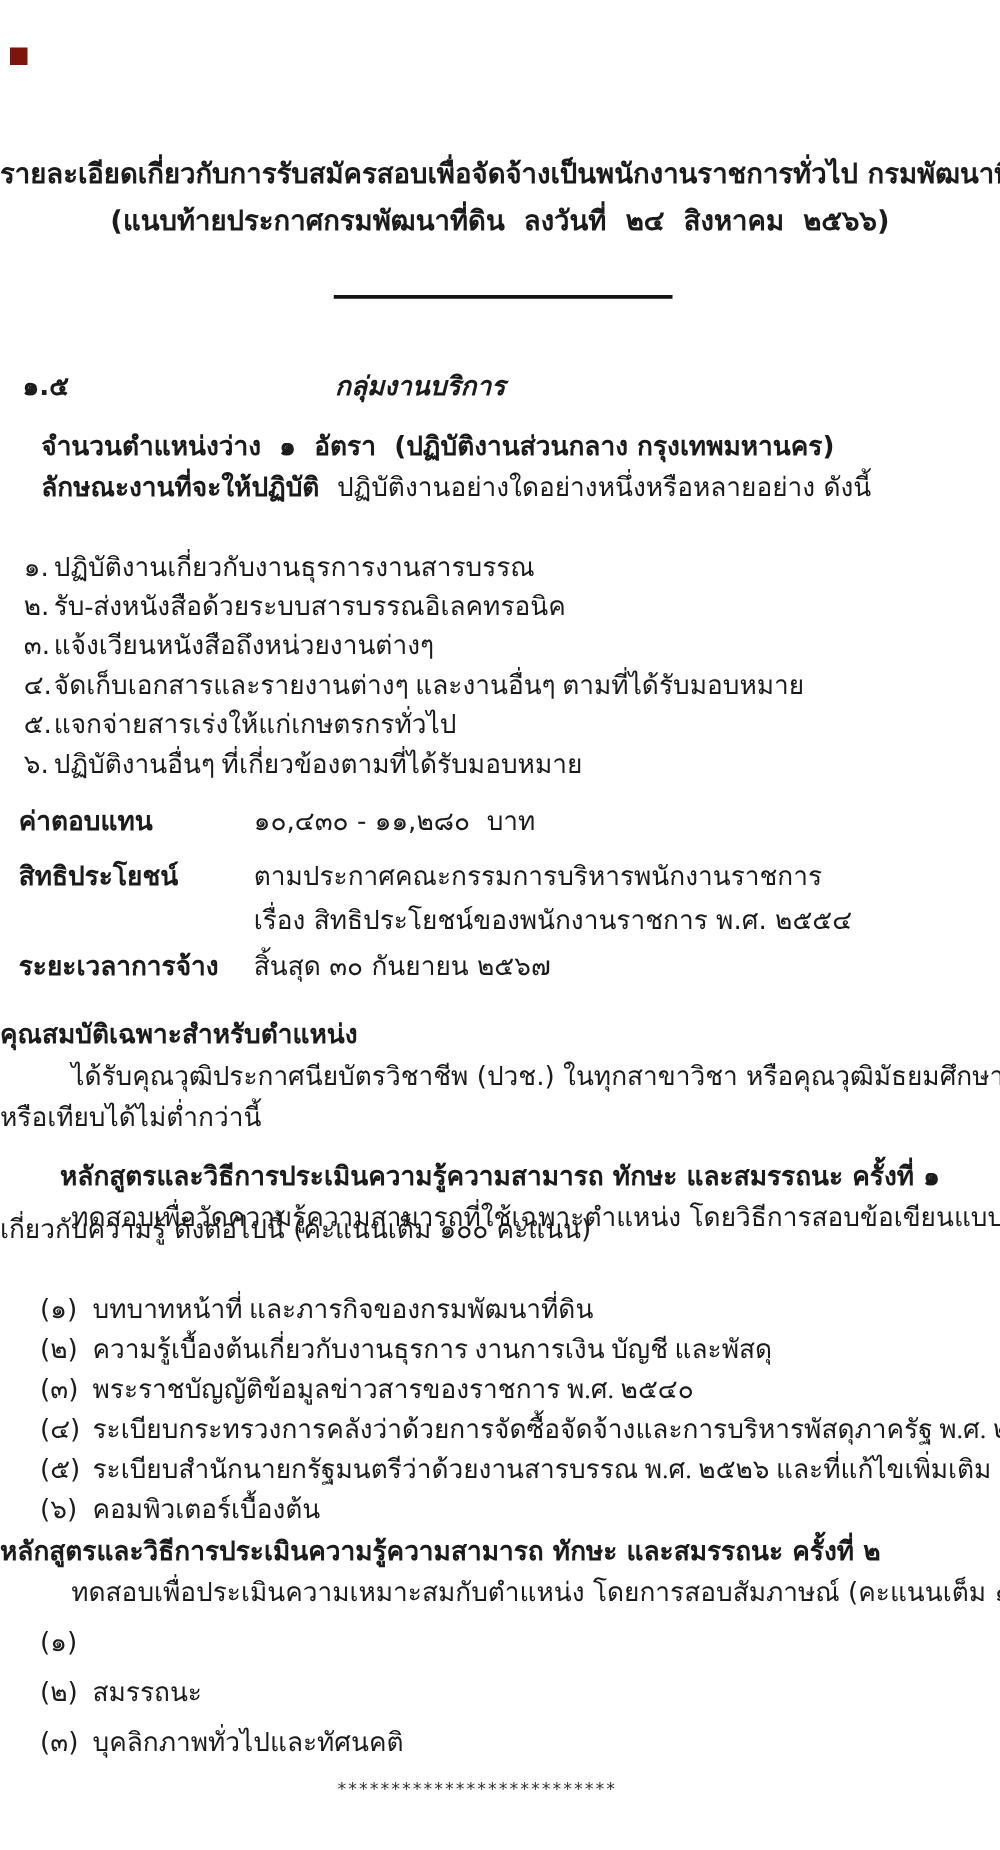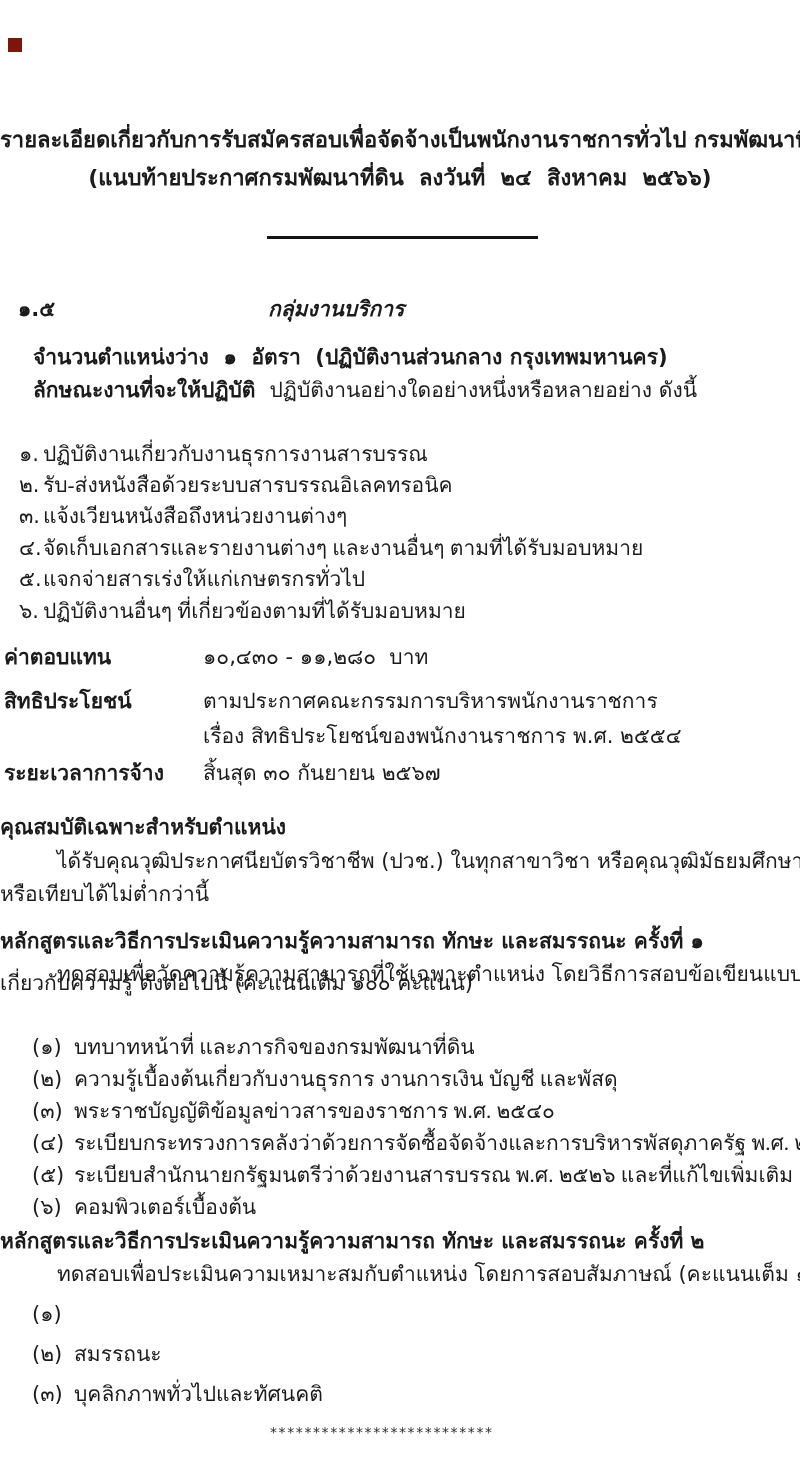--- a/index.html
+++ b/index.html
@@ -15,21 +15,21 @@
   .title{font-size:22px;font-weight:bold;}
   .corner-mark{position:absolute;left:8px;top:38px;width:14px;height:14px;background:#7c150c;}
   .divider{position:absolute;left:267px;top:236px;width:271px;height:3px;background:#141414;}
   .row{position:absolute;left:0;width:800px;height:31px;}
   .row .num{position:absolute;white-space:pre;}
   .row .txt{position:absolute;white-space:pre;font-family:Liberation Serif, serif;}
   .duty .num{left:19px;}
   .duty .txt{left:43px;}
   .eval .num{left:32px;}
   .eval .txt{left:74px;}
-  .label-col{left:4px;font-family:Liberation Serif, serif;}
+  .label-col{left:15px;font-family:Liberation Serif, serif;}
   .value-col{left:203px;}
   .stars{position:absolute;left:270px;top:1424px;font-size:14px;letter-spacing:1.6px;color:#2e2e2e;white-space:pre;}
 </style>
 </head>
 <body>
 
 <div class="page">
 
   <div class="corner-mark"></div>
 
@@ -76,21 +76,21 @@
   <div class="abs value-col" style="top:688px;">ตามประกาศคณะกรรมการบริหารพนักงานราชการ</div>
   <div class="abs value-col" style="top:723px;">เรื่อง สิทธิประโยชน์ของพนักงานราชการ พ.ศ. ๒๕๕๔</div>
 
   <div class="abs b label-col" style="top:760px;">ระยะเวลาการจ้าง</div>
   <div class="abs value-col" style="top:760px;">สิ้นสุด ๓๐ กันยายน ๒๕๖๗</div>
 
   <div class="abs b" style="left:0px;top:814px;">คุณสมบัติเฉพาะสำหรับตำแหน่ง</div>
   <div class="abs" style="left:57px;top:848px;">ได้รับคุณวุฒิประกาศนียบัตรวิชาชีพ (ปวช.) ในทุกสาขาวิชา หรือคุณวุฒิมัธยมศึกษาตอนปลาย</div>
   <div class="abs" style="left:0px;top:881px;">หรือเทียบได้ไม่ต่ำกว่านี้</div>
 
-  <div class="abs b" style="left:0px;top:928px;">หลักสูตรและวิธีการประเมินความรู้ความสามารถ ทักษะ และสมรรถนะ ครั้งที่ ๑</div>
+  <div class="abs b" style="left:0px;top:928px;padding-left:48px;">หลักสูตรและวิธีการประเมินความรู้ความสามารถ ทักษะ และสมรรถนะ ครั้งที่ ๑</div>
   <div class="abs" style="left:57px;top:961px;">ทดสอบเพื่อวัดความรู้ความสามารถที่ใช้เฉพาะตำแหน่ง โดยวิธีการสอบข้อเขียนแบบปรนัย</div>
   <div class="abs" style="left:0px;top:970px;">เกี่ยวกับความรู้ ดังต่อไปนี้ (คะแนนเต็ม ๑๐๐ คะแนน)</div>
 
   <div class="row eval" style="top:1030px;">
       <span class="num">(๑)</span>
       <span class="txt">บทบาทหน้าที่ และภารกิจของกรมพัฒนาที่ดิน</span>
     </div>
   <div class="row eval" style="top:1062px;">
       <span class="num">(๒)</span>
       <span class="txt">ความรู้เบื้องต้นเกี่ยวกับงานธุรการ งานการเงิน บัญชี และพัสดุ</span>

